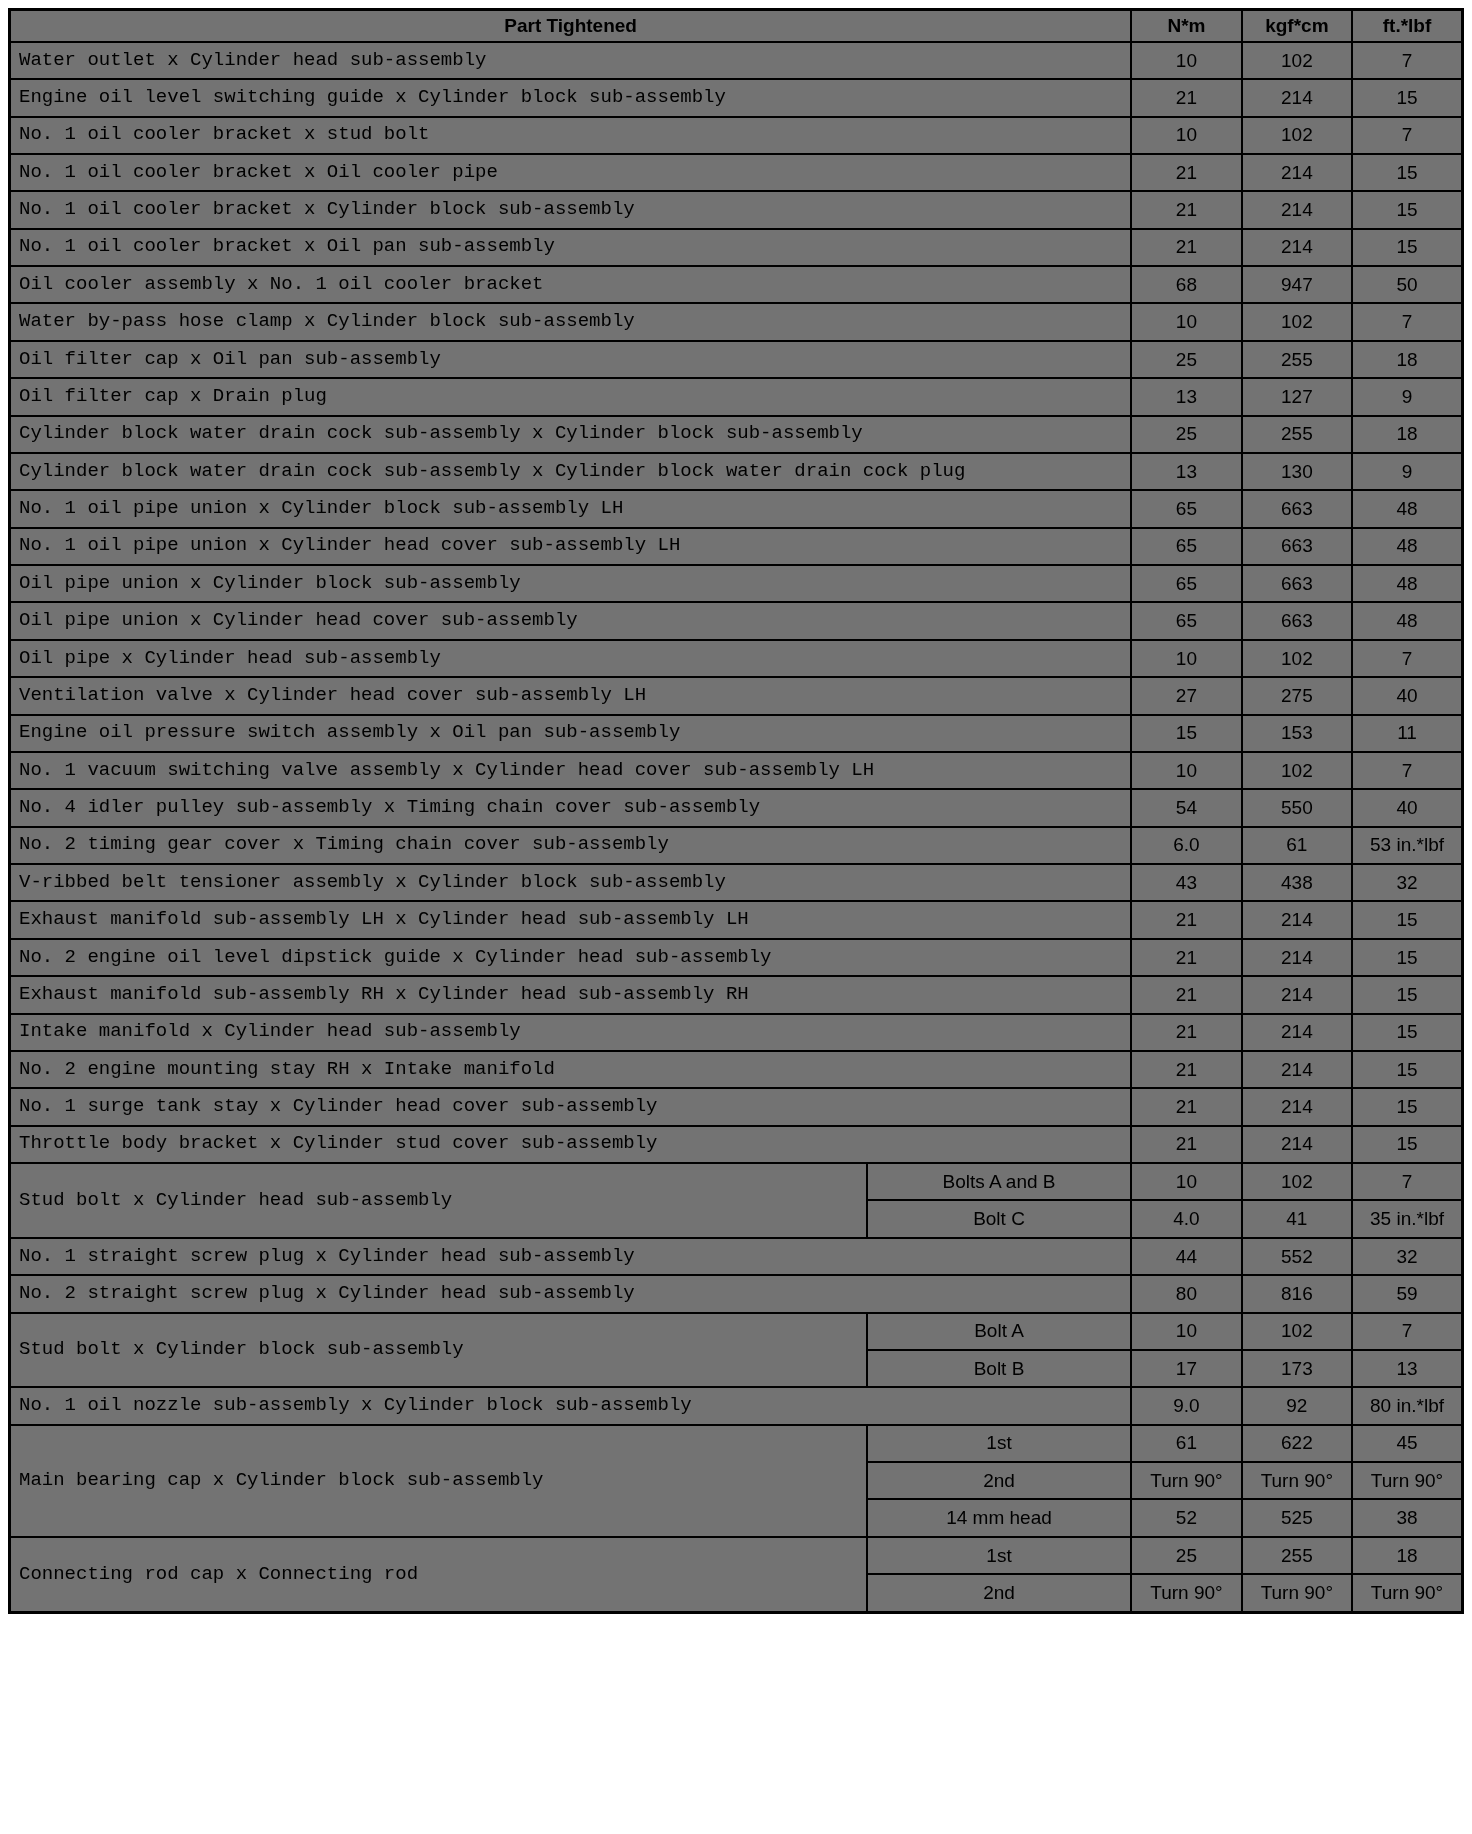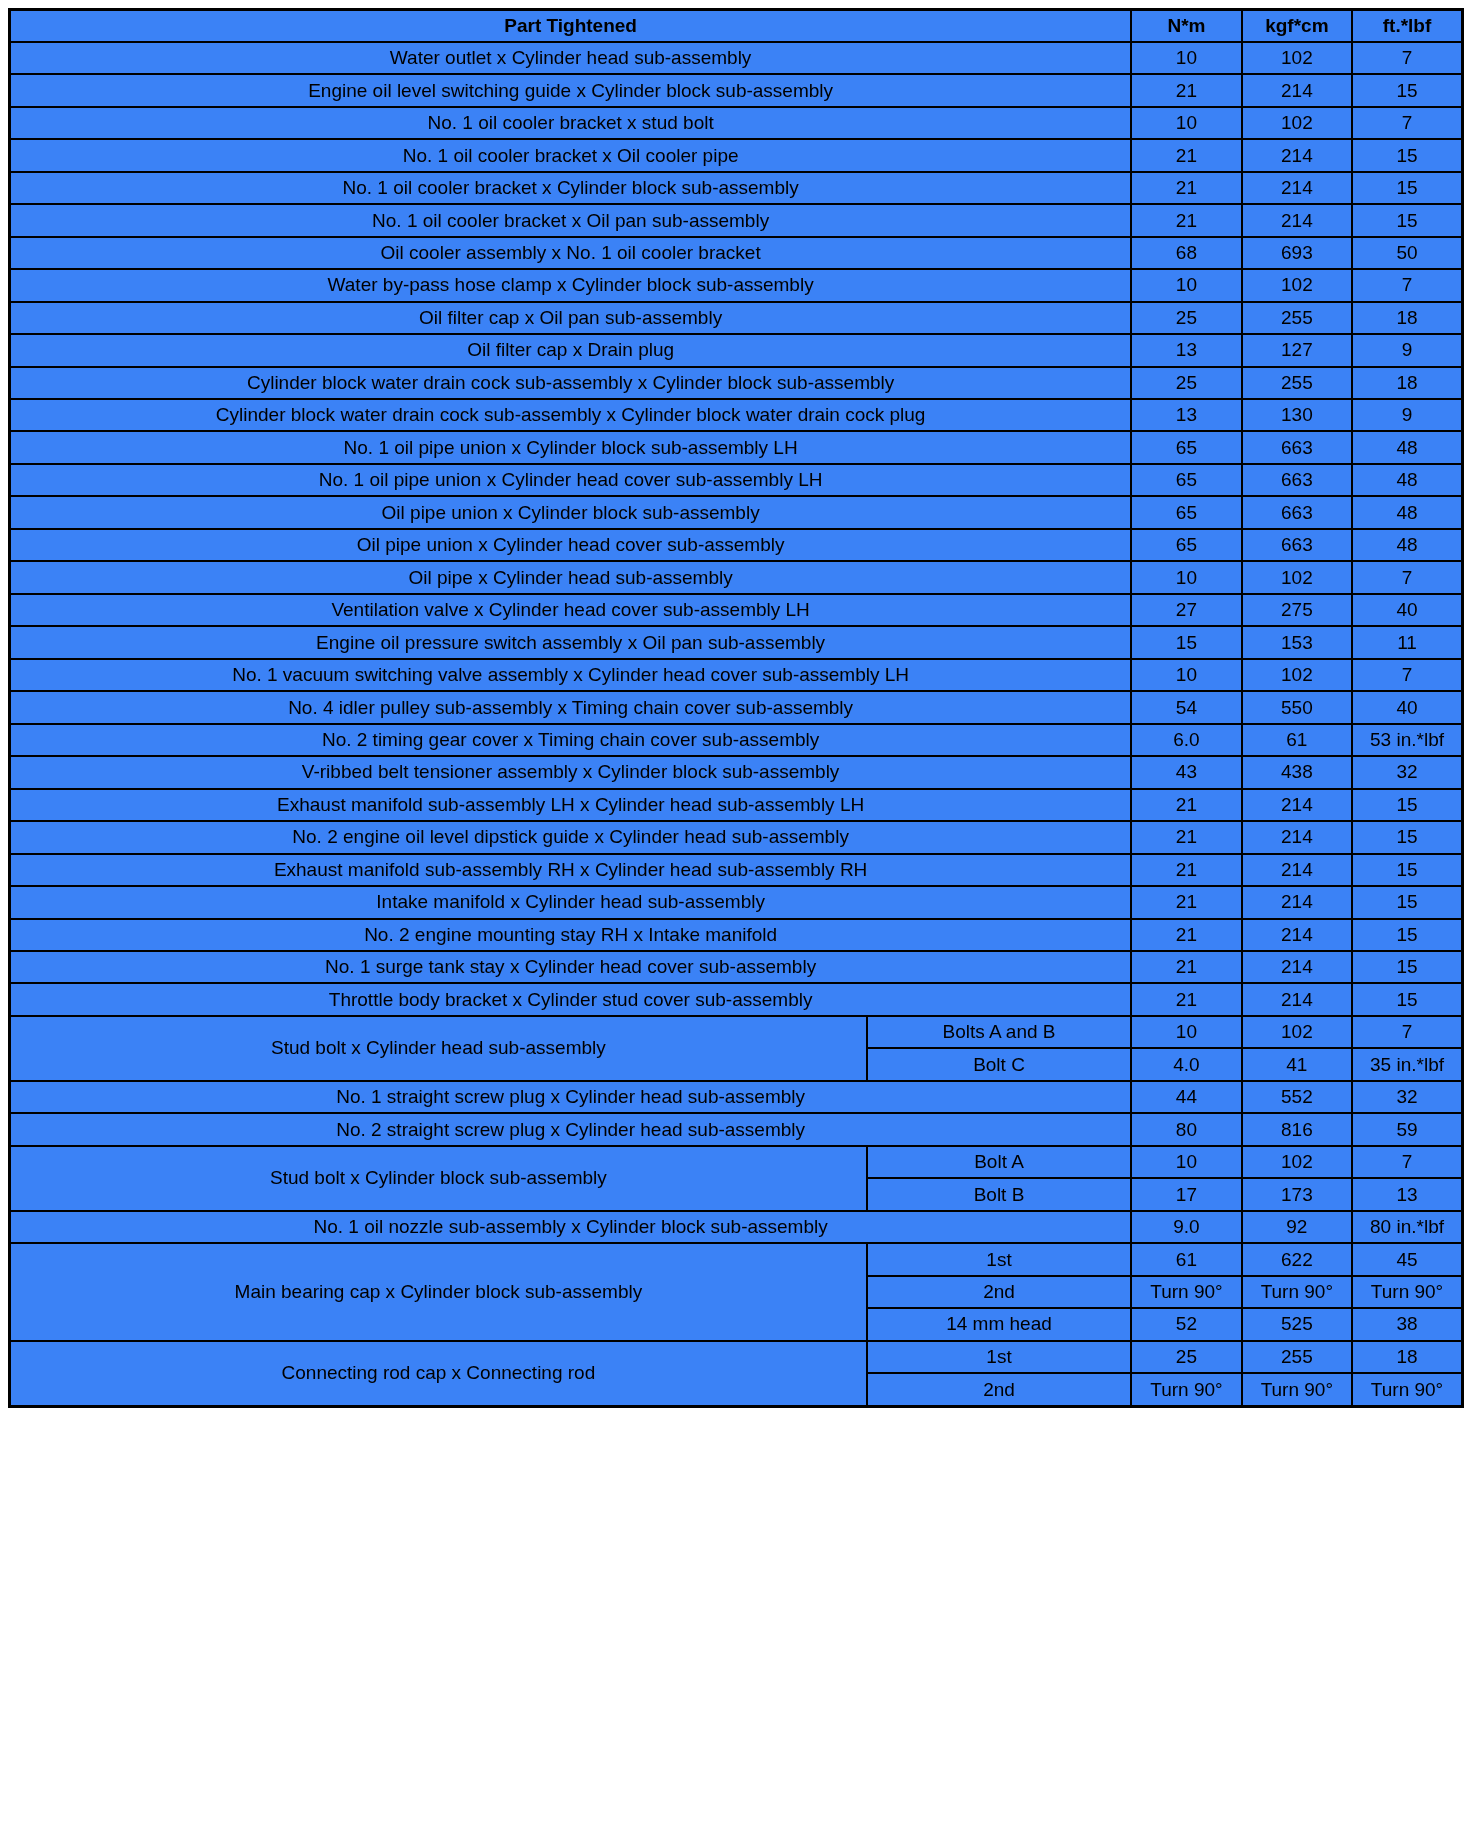--- a/index.html
+++ b/index.html
@@ -14,39 +14,40 @@
     color: #000;
     box-sizing: border-box;
   }
   .page {
     padding: 8px;
   }
   table.spec {
     border-collapse: collapse;
     table-layout: fixed;
     width: 1456px;
-    height: 1400px;
+    height: 1606px;
     border: 3px solid #000;
-    background: #3b82f6;
+    background: #737373;
   }
   th, td {
     border: 2px solid #000;
     font-size: 19px;
     line-height: 1.15;
     padding: 2px 8px;
     overflow: hidden;
     color: #000;
   }
   th {
     font-weight: bold;
     text-align: center;
     padding: 4px 4px;
   }
   td.part {
-    text-align: center;
+    text-align: left;
+    font-family: Liberation Mono, monospace;
   }
   td.sublabel {
     text-align: center;
     padding: 2px 4px;
   }
   td.val {
     text-align: center;
     padding: 2px 2px;
     white-space: nowrap;
   }
@@ -104,21 +105,21 @@
         </tr>
         <tr>
           <td class="part" colspan="2">No. 1 oil cooler bracket x Oil pan sub-assembly</td>
           <td class="val">21</td>
           <td class="val">214</td>
           <td class="val">15</td>
         </tr>
         <tr>
           <td class="part" colspan="2">Oil cooler assembly x No. 1 oil cooler bracket</td>
           <td class="val">68</td>
-          <td class="val">693</td>
+          <td class="val">947</td>
           <td class="val">50</td>
         </tr>
         <tr>
           <td class="part" colspan="2">Water by-pass hose clamp x Cylinder block sub-assembly</td>
           <td class="val">10</td>
           <td class="val">102</td>
           <td class="val">7</td>
         </tr>
         <tr>
           <td class="part" colspan="2">Oil filter cap x Oil pan sub-assembly</td>

